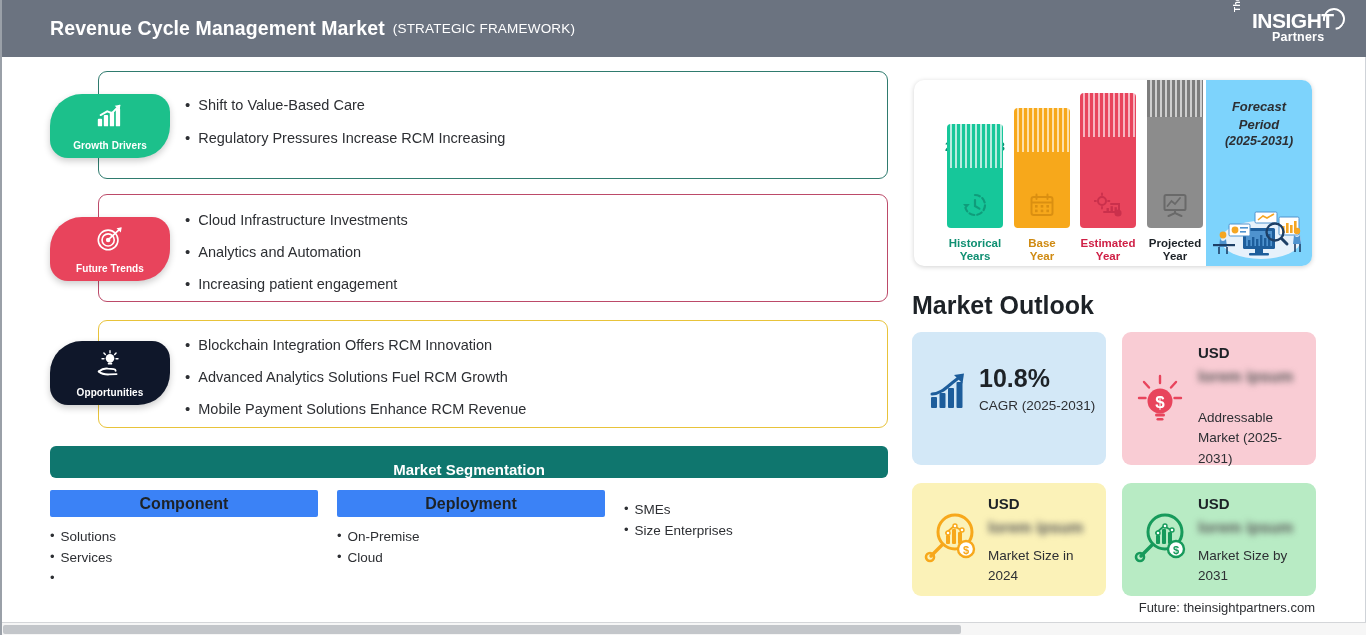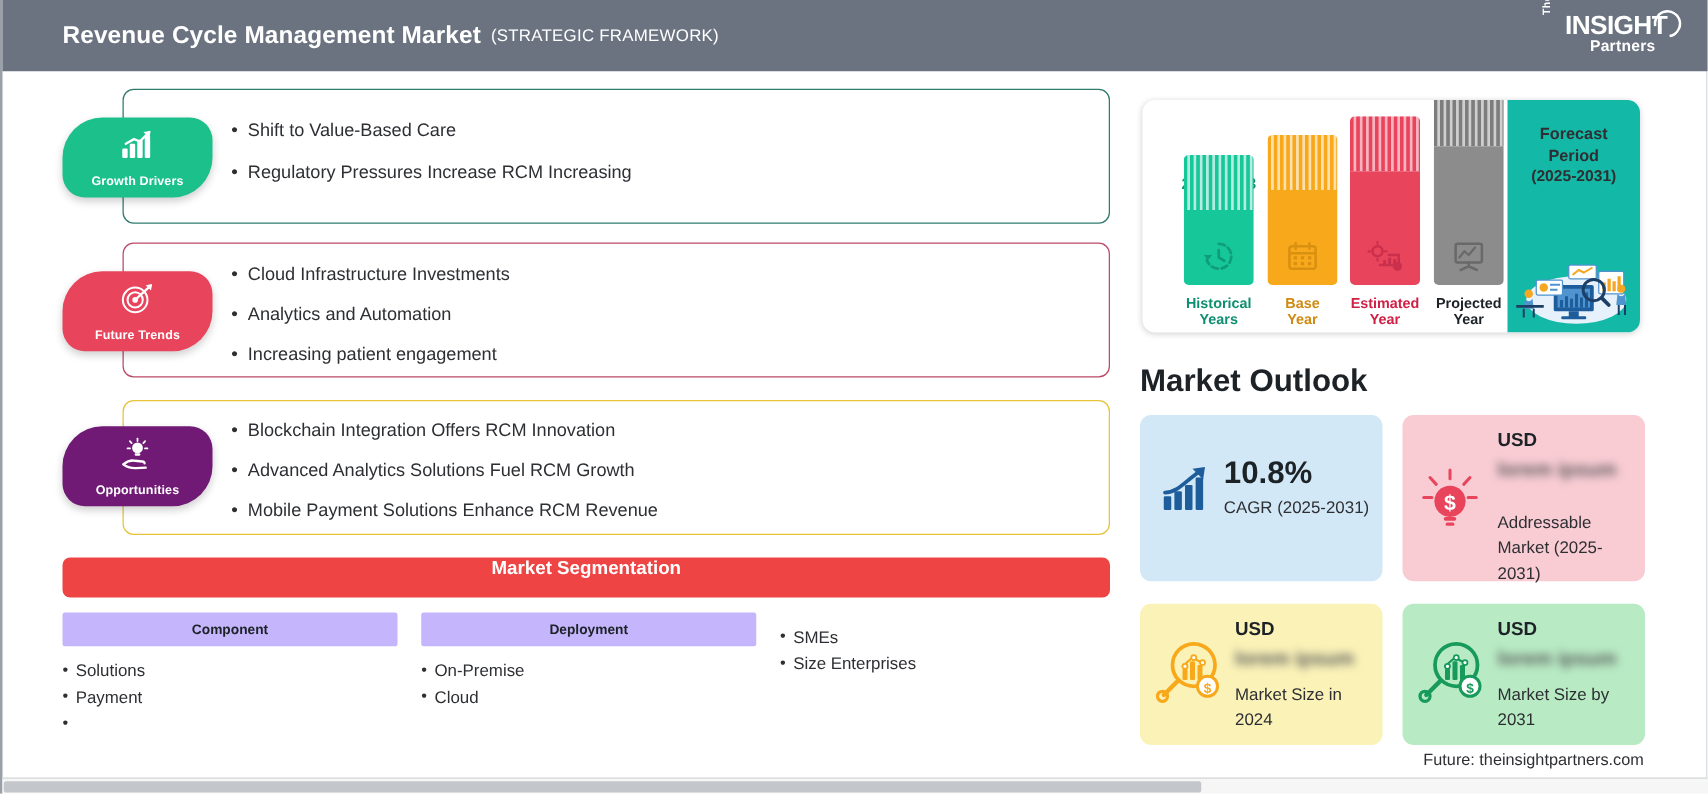--- a/index.html
+++ b/index.html
@@ -91,35 +91,35 @@
   }
 
   
   #card-growth { left: 96px; top: 71px; width: 790px; height: 108px; border: 1.3px solid #2f7b6e; }
   #badge-growth { left: 48px; top: 94px; background: #1cc08b; }
   
   #card-trends { left: 96px; top: 194px; width: 790px; height: 108px; border: 1.3px solid #bc4a69; }
   #badge-trends { left: 48px; top: 217px; background: #e8445c; }
   
   #card-opps { left: 96px; top: 320px; width: 790px; height: 108px; border: 1.3px solid #e8c33a; }
-  #badge-opps { left: 48px; top: 341px; background: #701a75; }
+  #badge-opps { left: 48px; top: 341px; background: #0f172a; }
 
   
   #seg-header {
     position: absolute; left: 48px; top: 446px;
     width: 838px; height: 32px; border-radius: 6px;
-    background: #ef4444;
-    display: flex; align-items: flex-start; justify-content: center;
+    background: #0f766e;
+    display: flex; align-items: flex-end; justify-content: center;
   }
   #seg-header span { color: #fff; font-size: 15px; font-weight: bold; }
   .seg-col { position: absolute; top: 490px; width: 268px; }
   .seg-cap {
-    height: 27px; border-radius: 2px; background: #c4b5fd;
+    height: 27px; border-radius: 2px; background: #3b82f6;
     display: flex; align-items: center; justify-content: center;
-    color: #1d2227; font-size: 11px; font-weight: bold;
+    color: #1d2227; font-size: 16px; font-weight: bold;
   }
   .seg-list { margin-top: 9px; }
   .seg-item { font-size: 13.5px; color: #2d2f33; line-height: 1.56; display: flex; }
   .seg-item .sdot { margin-right: 6px; font-size: 13px; }
 
   
   #forecast {
     position: absolute; left: 912px; top: 80px;
     width: 398px; height: 186px;
     background: #fff; border-radius: 10px;
@@ -140,21 +140,22 @@
   .flabel {
     position: absolute; bottom: 2px; width: 70px;
     text-align: center; font-size: 11.5px; font-weight: bold; line-height: 1.18;
   }
   .ficon {
     position: absolute; left: 50%; transform: translateX(-50%);
     bottom: 10px; width: 28px; height: 26px; opacity: .55;
   }
   #fc-right {
     position: absolute; right: 0; top: 0; width: 106px; height: 186px;
-    background: #14b8a6;
+    background: #7dd3fc;
+    font-style: italic;
   }
   #fc-right .fc-txt {
     position: absolute; top: 18px; left: 0; right: 0;
     text-align: center; font-size: 13px; font-weight: bold;
     color: #2d2f33; line-height: 1.35;
   }
   #fc-right .fc-sub { font-weight: bold; font-size: 12.5px; }
 
   
   #outlook-title {
@@ -301,21 +302,21 @@
 
   <div class="seg-col" style="left:48px;">
     <div class="seg-cap">Component</div>
     <div class="seg-list">
       <div class="seg-item">
         <span class="sdot">•</span>
         <span>Solutions</span>
       </div>
       <div class="seg-item">
         <span class="sdot">•</span>
-        <span>Payment</span>
+        <span>Services</span>
       </div>
       <div class="seg-item">
         <span class="sdot">•</span>
         <span></span>
       </div>
     </div>
   </div>
 
   <div class="seg-col" style="left:335px;">
     <div class="seg-cap">Deployment</div>

